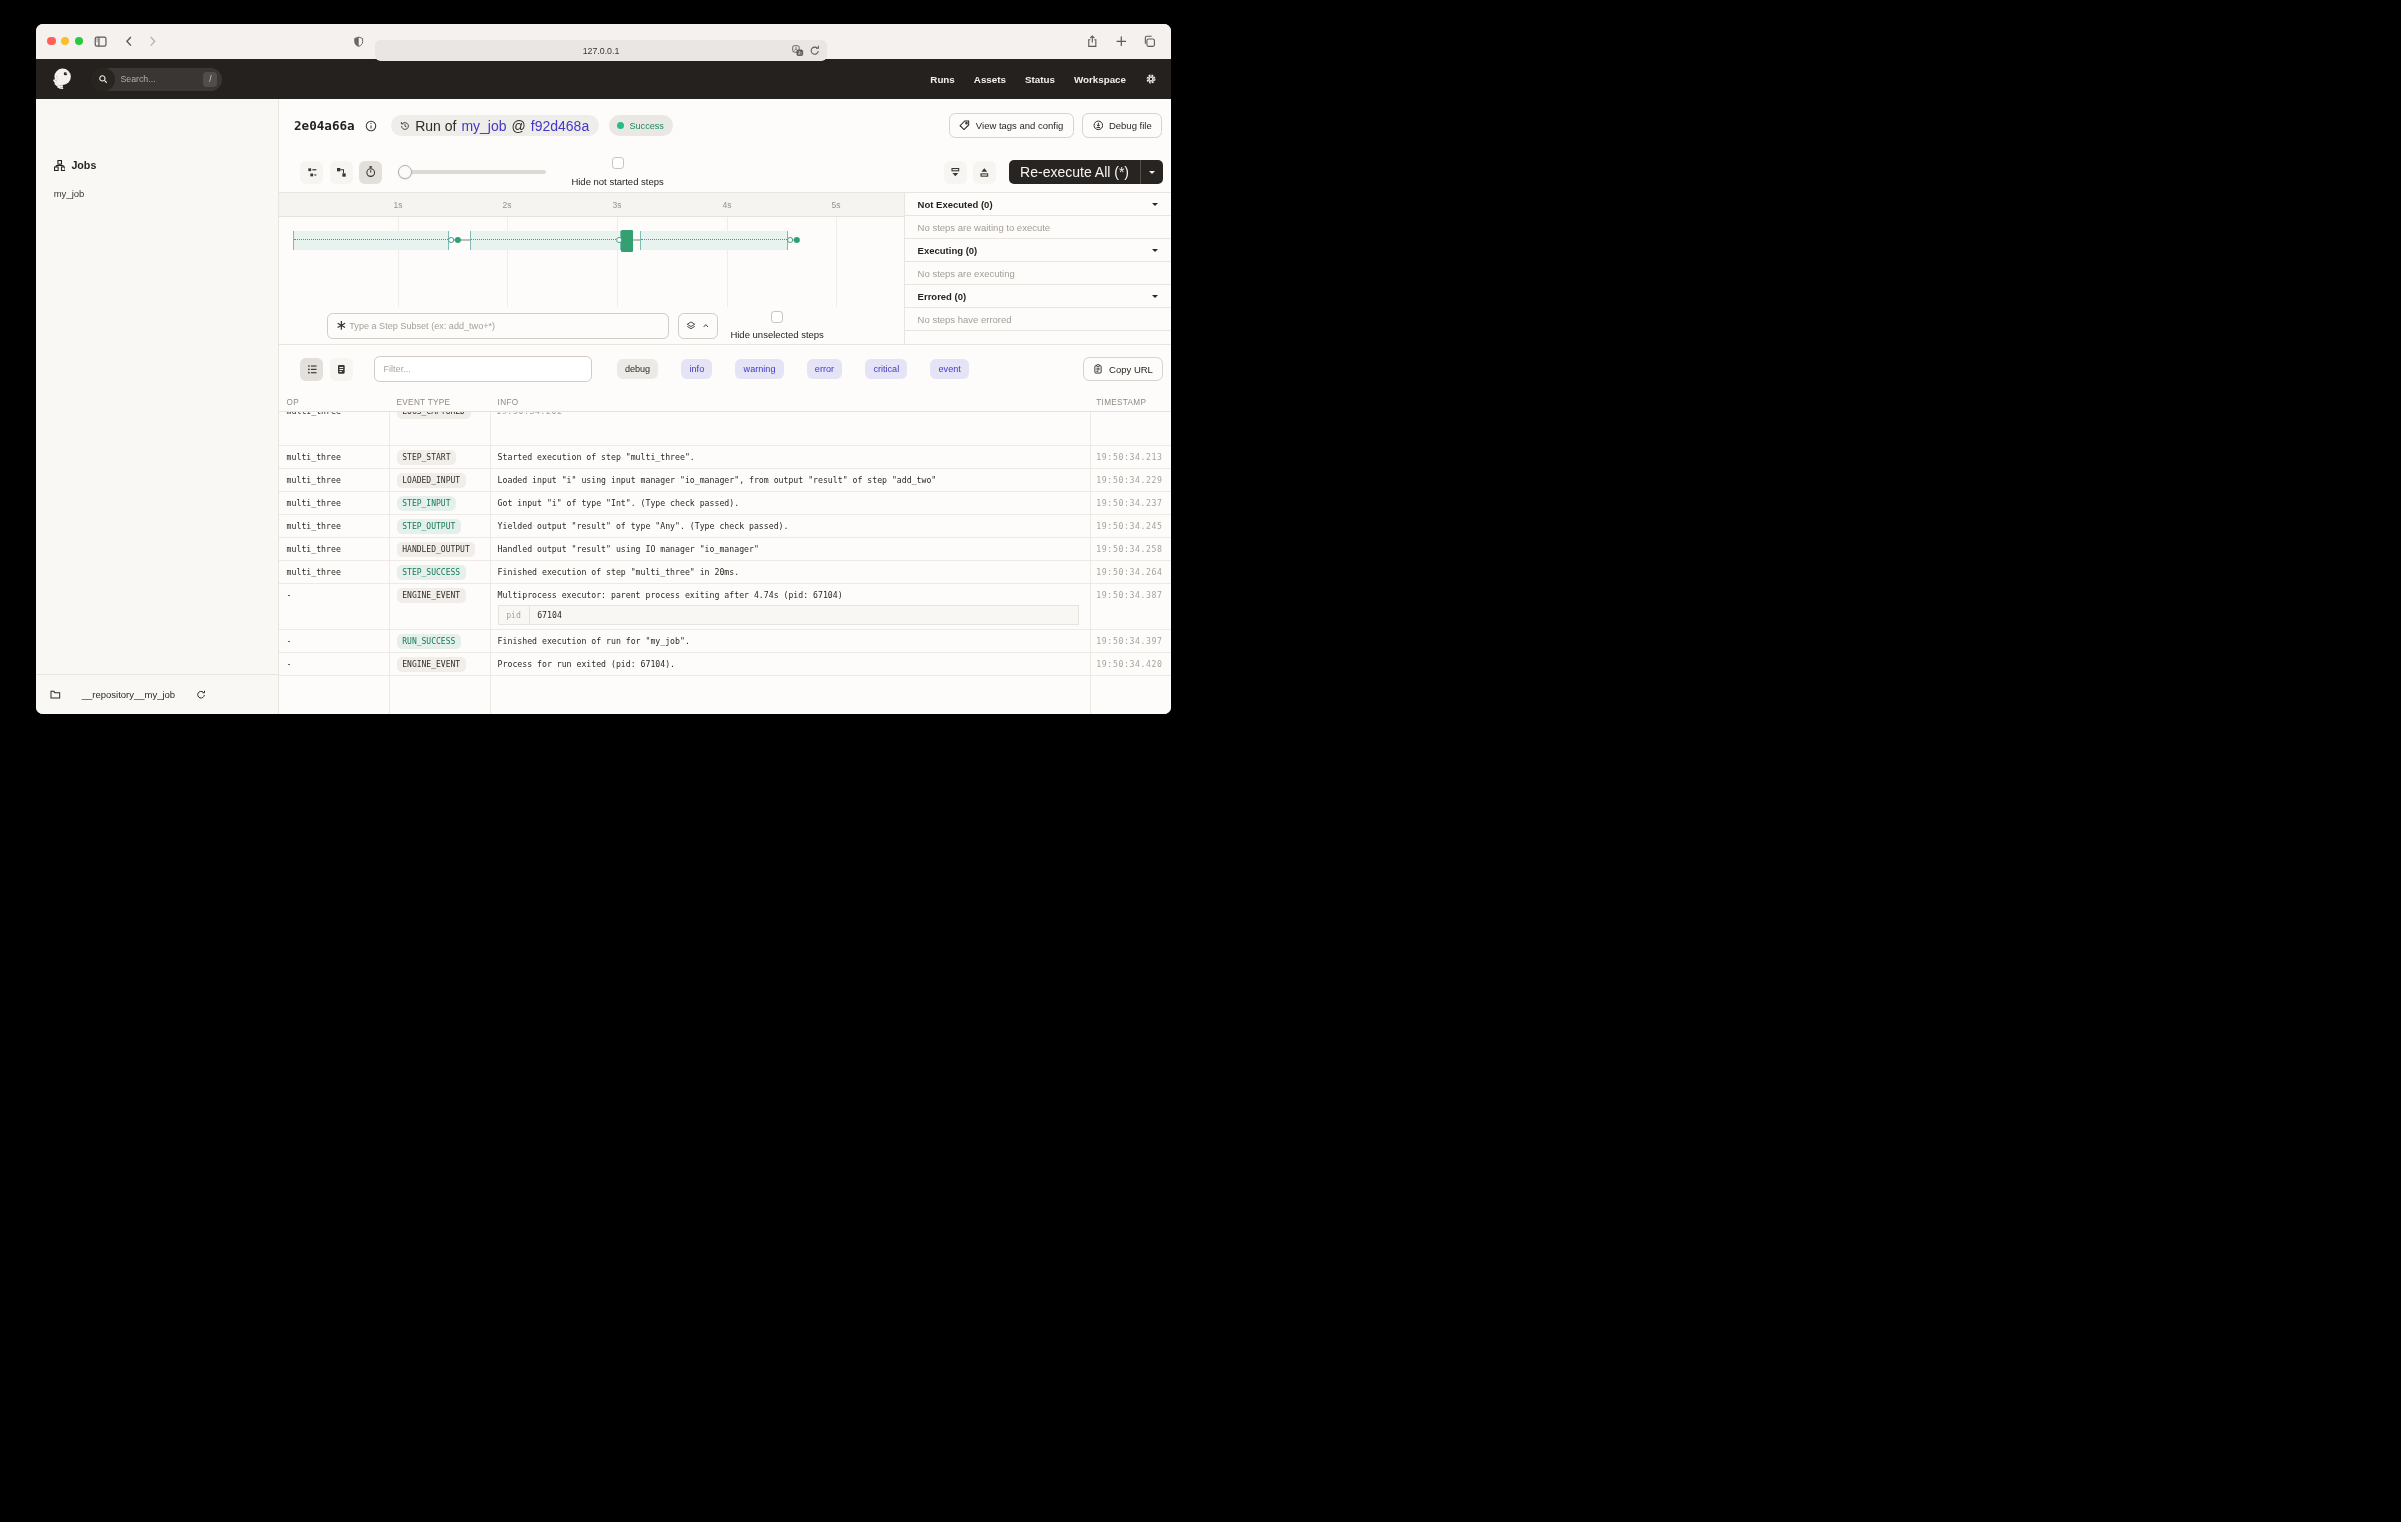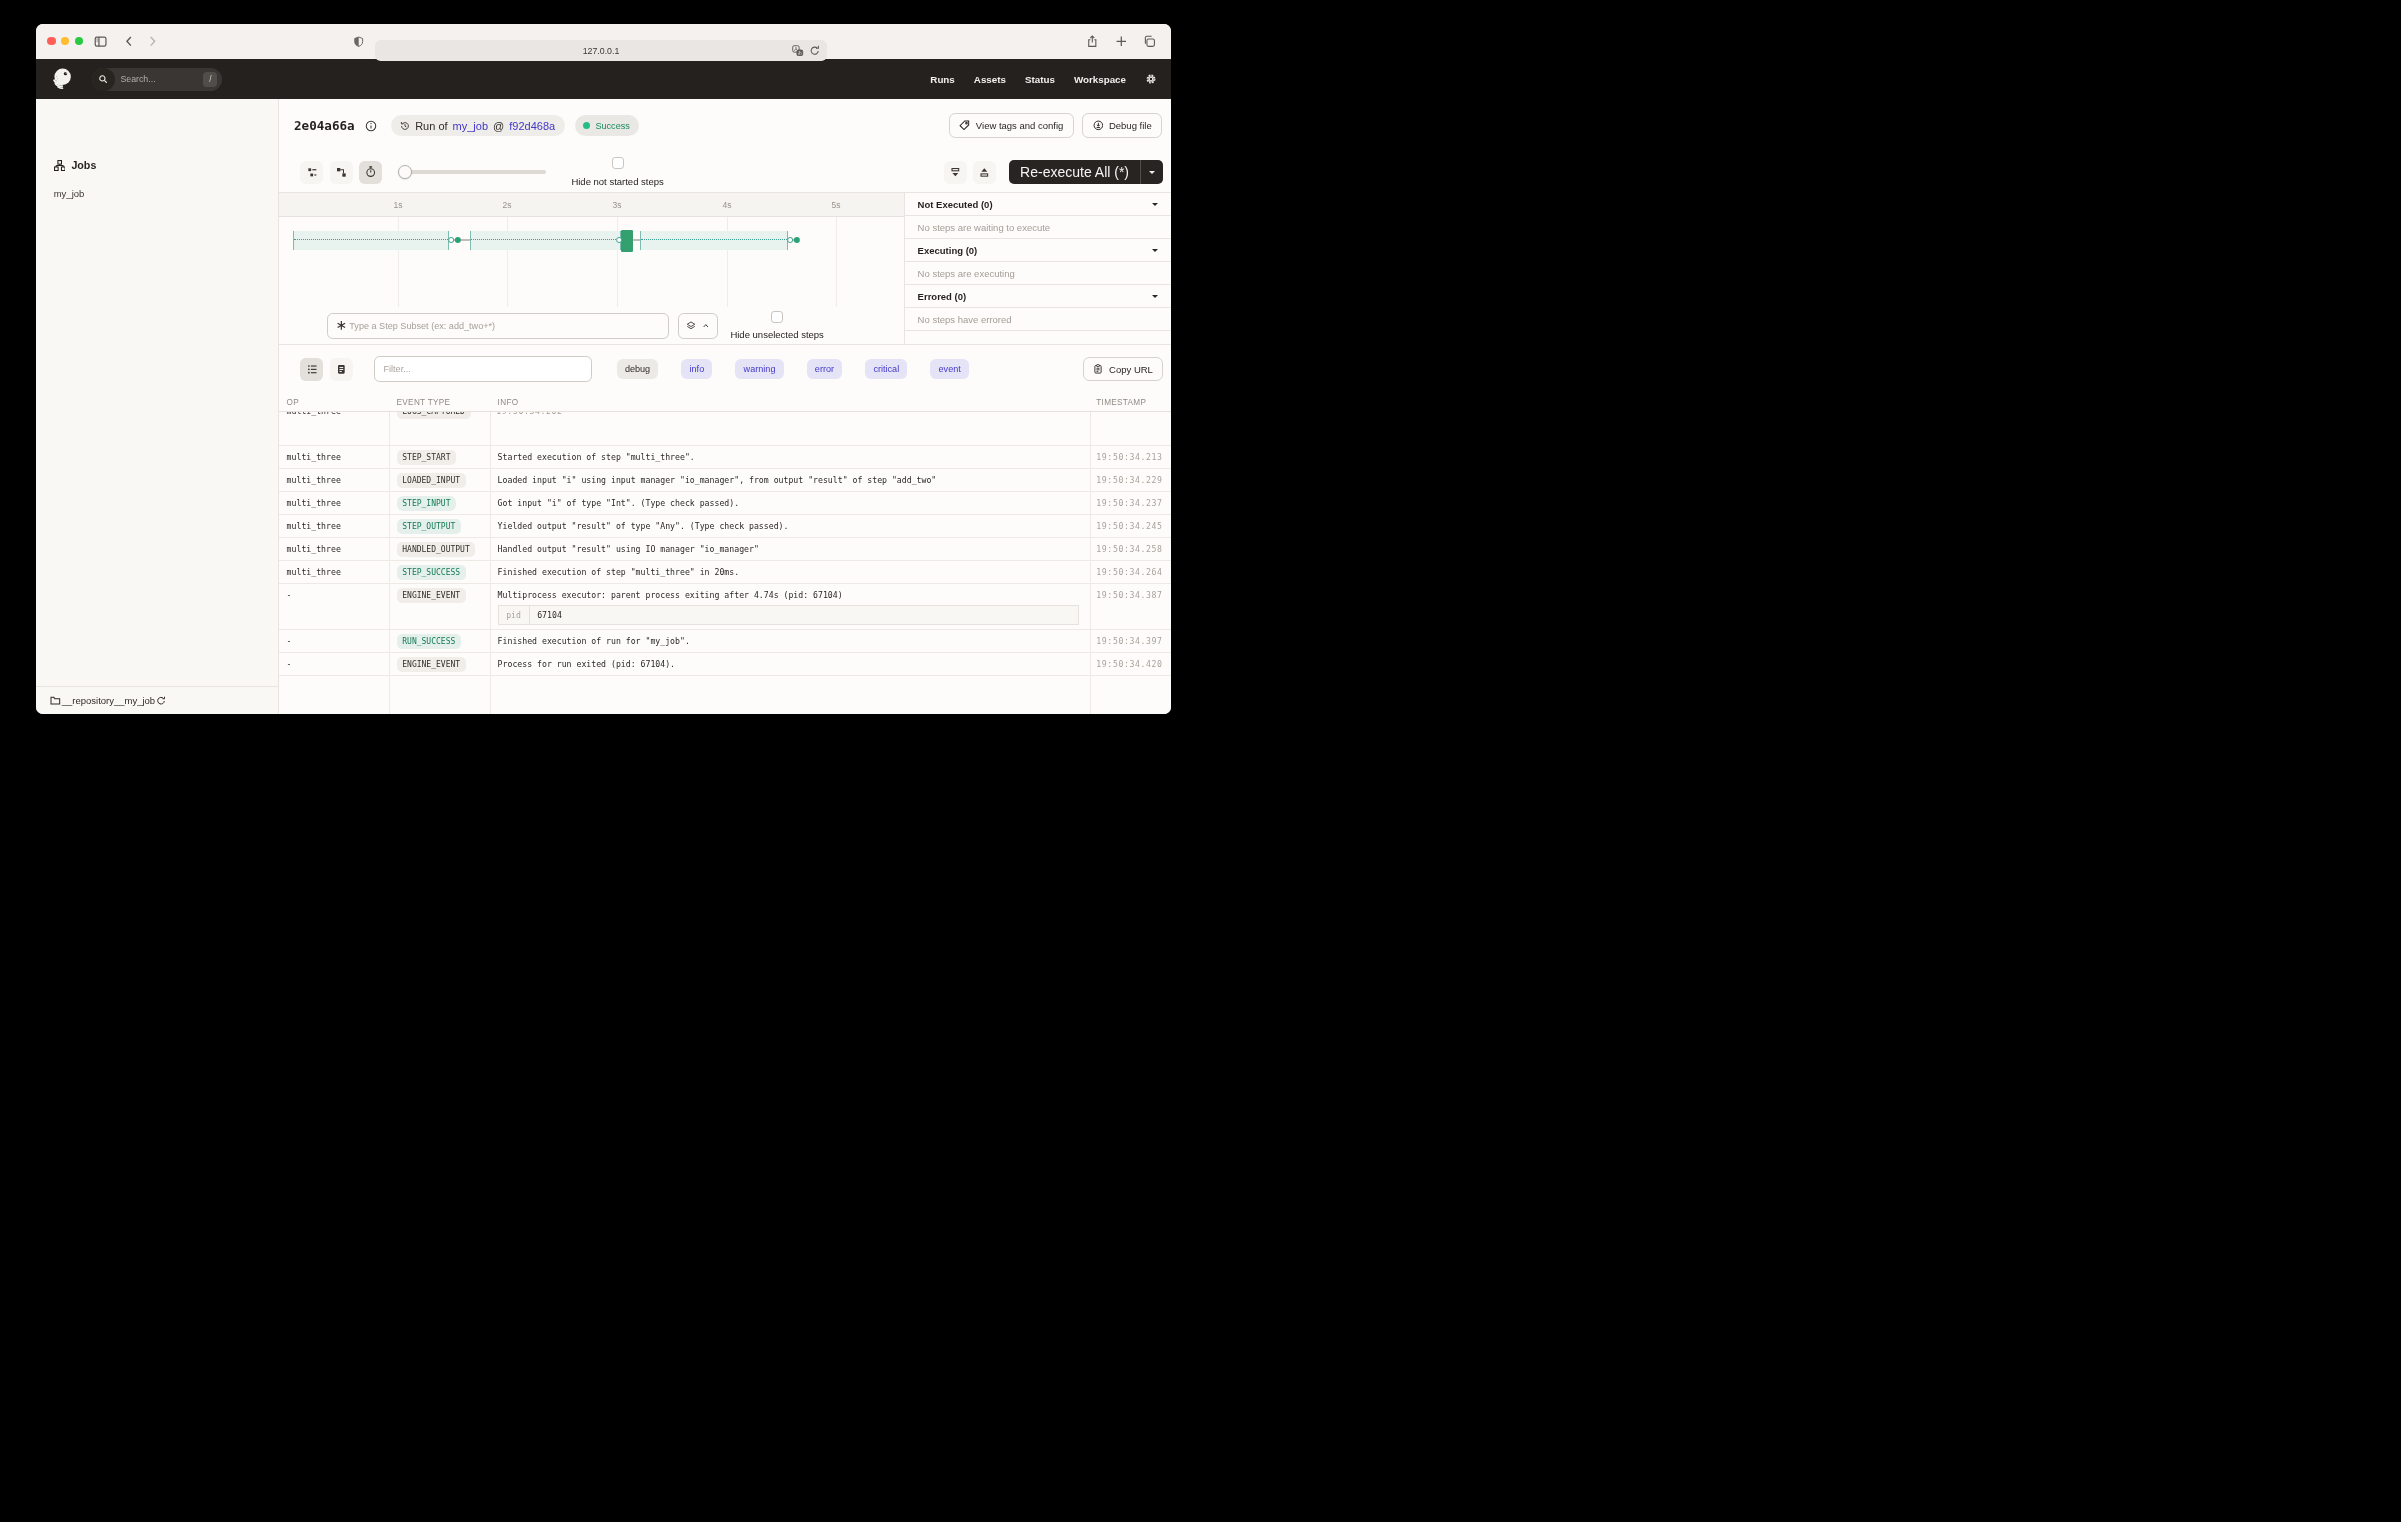--- a/index.html
+++ b/index.html
@@ -36,30 +36,30 @@
   .nav-item { color: #f2f0ee; font-size: 9.8px; font-weight: 600; cursor: pointer; }
   .gear-btn { margin-left: 19px; color: #edeae7; background: none; border: none; display: flex; }
 
   
   .app-body { flex: 1; display: flex; min-height: 0; }
   .sidebar { width: 243px; flex: 0 0 auto; background: #faf8f5; border-right: 0.6px solid #e8e5e1;
     display: flex; flex-direction: column; }
   .sidebar-top { padding: 16.4px 17.7px; margin-top: 44px; }
   .jobs-row { display: flex; align-items: center; gap: 6.3px; color: #231f1c; font-size: 10.7px; font-weight: 700; }
   .job-item { margin-top: 16.4px; font-size: 9.5px; color: #3a3531; cursor: pointer; }
-  .sidebar-bottom { margin-top: auto; border-top: 0.6px solid #e8e5e1; height: 28px; display: flex;
-    align-items: center; gap: 1px; padding: 0 14px; font-size: 9.5px; color: #2d2926; }
+  .sidebar-bottom { margin-top: auto; border-top: 0.6px solid #e8e5e1; height: 40px; display: flex;
+    align-items: center; gap: 21px; padding: 0 14px; font-size: 9.5px; color: #2d2926; }
   .main { flex: 1; display: flex; flex-direction: column; min-width: 0; background: #fdfcfa; }
 
   
   .run-header { height: 53px; display: flex; align-items: center; padding: 0 8.8px 0 15px; flex: 0 0 auto; }
   .run-id { font-family: "DejaVu Sans Mono", monospace; font-size: 12.6px; font-weight: 700; color: #231f1c; }
   .info-btn { margin-left: 10px; color: #3c3834; background: none; border: none; display: flex; }
   .run-pill { margin-left: 14px; height: 21px; border-radius: 10.7px; background: #efede9; display: flex;
-    align-items: center; padding: 0 9.5px; gap: 5px; font-size: 11px; color: #2f2b27; }
+    align-items: center; padding: 0 9.5px; gap: 5px; font-size: 14px; color: #2f2b27; }
   .link { color: #4237c9; cursor: pointer; }
   .status-pill { margin-left: 10px; height: 21px; border-radius: 10.7px; background: #eae8e4; display: flex;
     align-items: center; padding: 0 8.8px; gap: 5px; font-size: 9.1px; color: #178a5e; }
   .status-dot { width: 7px; height: 7px; border-radius: 50%; background: #27bc86; }
   .header-actions { margin-left: auto; display: flex; gap: 8.2px; }
   .btn-outline { height: 25px; border: 0.6px solid #d6d2ce; border-radius: 6.3px; background: #fdfcfa;
     display: flex; align-items: center; gap: 5.7px; padding: 0 9.5px; font-size: 9.5px; color: #231f1c; cursor: pointer; }
 
   
   .controls { height: 41px; display: flex; align-items: center; padding: 0 7.6px 0 21.4px;

